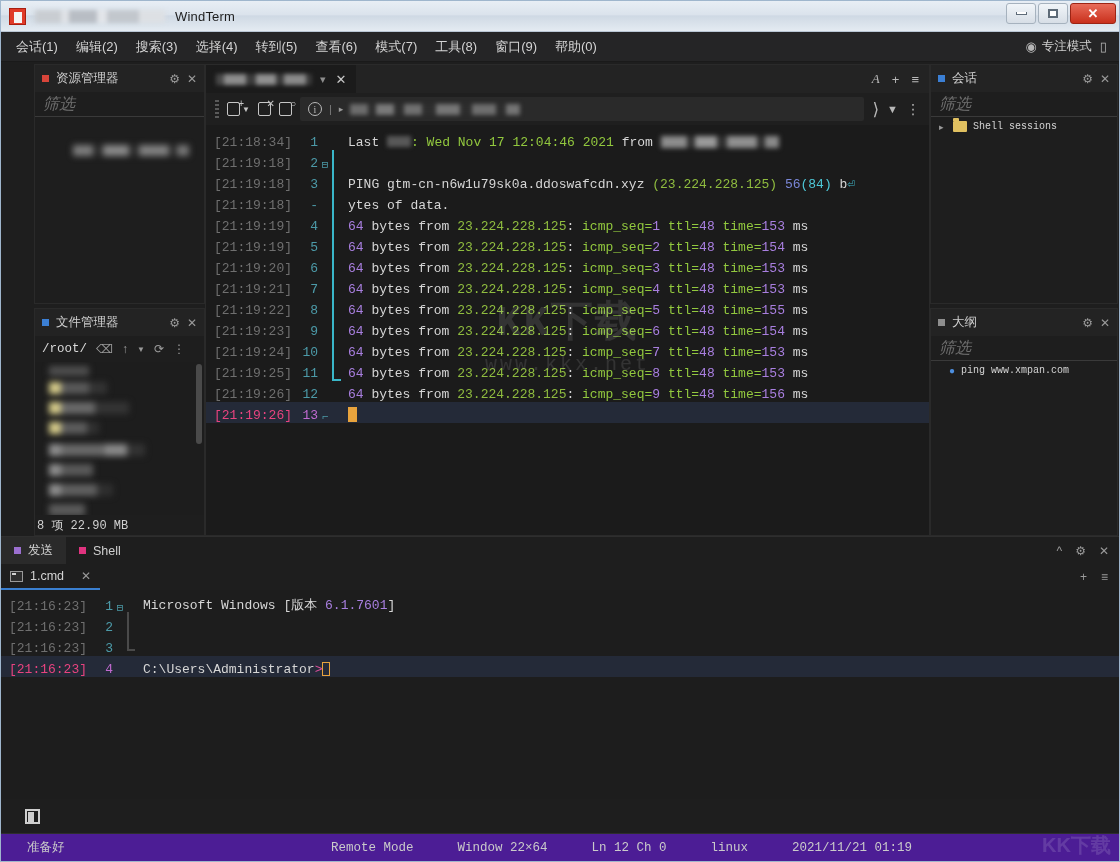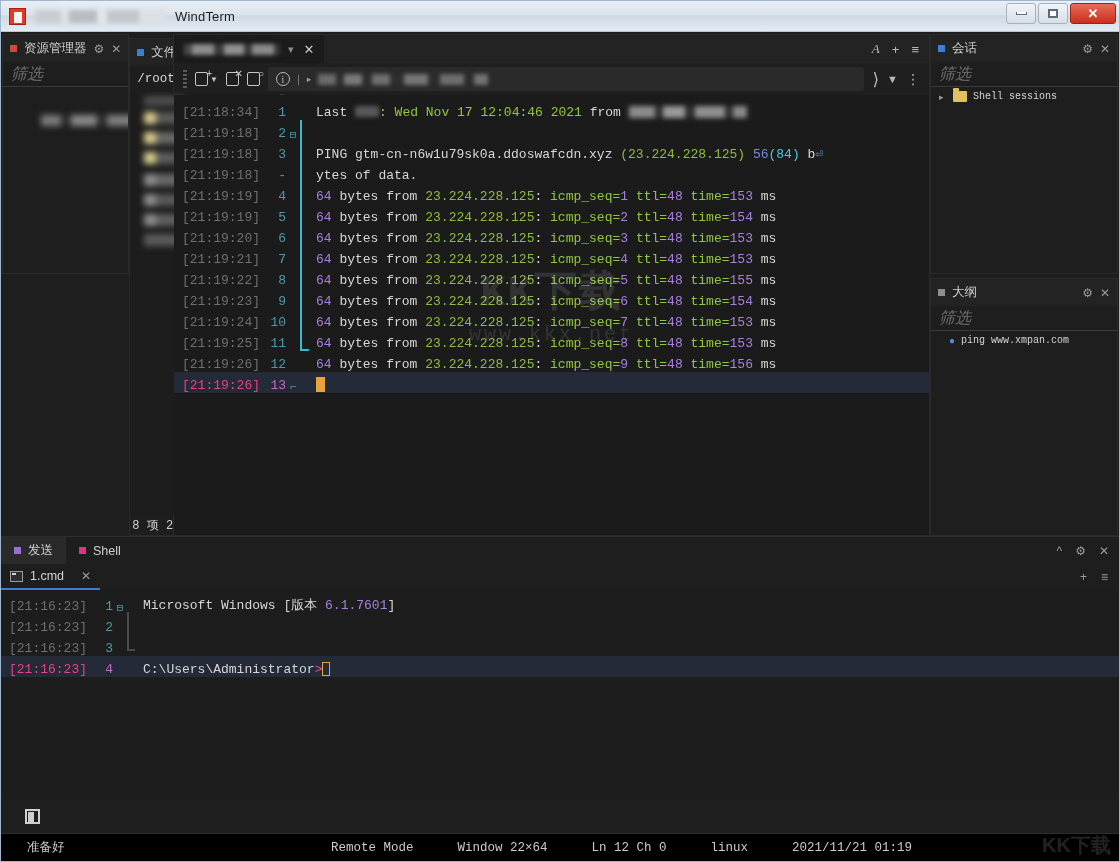--- a/index.html
+++ b/index.html
@@ -77,21 +77,21 @@
   }
   .menu-right { margin-left: auto; display: flex; align-items: center; gap: 8px; padding-right: 6px; }
   .focus-mode { font-size: 12.5px; color: #cfcfcf; display: flex; align-items: center; gap: 5px; }
   .ic { color: #b5b5b5; font-size: 13px; line-height: 1; }
 
   
   .body {
     flex: 1; display: flex; min-height: 0; background: #1e1e1e;
     padding: 2px 1px 0 1px;
   }
-  .col-left  { width: 171px; flex: none; display: flex; flex-direction: row; }
+  .col-left  { width: 171px; flex: none; display: flex; flex-direction: column; margin-left: 32px; }
   .col-mid   { flex: 1; display: flex; flex-direction: column; min-width: 0; }
   .col-right { width: 188px; flex: none; display: flex; flex-direction: column; }
 
   
   .panel { background: #1e1e1e; display: flex; flex-direction: column; min-height: 0; border:1px solid #2a2a2a; }
   .panel-hd {
     height: 27px; display: flex; align-items: center; gap: 7px;
     padding: 0 7px; background: #232323; flex: none;
   }
   .dot { width: 7px; height: 7px; flex: none; }
@@ -231,21 +231,21 @@
   .subtabs-right { margin-left:auto; display:flex; align-items:center; gap:14px; padding-right:11px; }
   .cmd-area { flex:1; position:relative; overflow:hidden; background:#1d1d1d; padding-top:3px; font-family:"Liberation Mono", monospace; font-size:13px; }
   .cmd-icon-row { height: 34px; display:flex; align-items:center; padding-left:24px; flex:none; }
   .cmd-box { width:15px; height:15px; border:2px solid #cfcfcf; position:relative; }
   .cmd-box::after{content:"";position:absolute;left:1px;top:1px;width:6px;height:11px;background:#cfcfcf;}
   .vbar2 { position:absolute; left:126px; top:22px; width:2px; height:39px; background:#4a4a4a; }
   .vbar2-foot { position:absolute; left:126px; top:59px; width:8px; height:2px; background:#4a4a4a; }
 
   
   .statusbar {
-    height: 28px; flex:none; background:#000000;
+    height: 28px; flex:none; background:#4c1d95;
     display:flex; align-items:center; font-size:12.5px; color:#cacaca;
     border-top:1px solid #2e2e2e; position:relative;
   }
   .statusbar .ready { padding-left: 26px; }
   .sb-items { position:absolute; left:330px; display:flex; gap:44px; font-family:"Liberation Mono", monospace; font-size:12.5px; }
   .wm-corner { position:absolute; right:8px; bottom:2px; opacity:.13; text-align:right; }
   .wm-corner .b { font-size:20px; color:#fff; font-weight:bold; }
 </style>
 </head>
 <body>
@@ -262,20 +262,39 @@
         </div>
       <div class="wbtn">
           <div class="g-max"></div>
         </div>
       <div class="wbtn close">
           <div class="g-close">✕</div>
         </div>
     </div>
   </div>
 
+  <div class="menubar">
+    <div class="menu-item">会话(1)</div>
+    <div class="menu-item">编辑(2)</div>
+    <div class="menu-item">搜索(3)</div>
+    <div class="menu-item">选择(4)</div>
+    <div class="menu-item">转到(5)</div>
+    <div class="menu-item">查看(6)</div>
+    <div class="menu-item">模式(7)</div>
+    <div class="menu-item">工具(8)</div>
+    <div class="menu-item">窗口(9)</div>
+    <div class="menu-item">帮助(0)</div>
+    <div class="menu-right">
+      <div class="focus-mode">
+        <span class="ic">◉</span>
+        <span>专注模式</span>
+      </div>
+      <span class="ic">▯</span>
+    </div>
+  </div>
 
   <div class="body">
 
     <div class="col-left">
 
       <div class="panel" style="height:240px;">
         <div class="panel-hd">
           <span class="dot red"></span>
           <span class="panel-title">资源管理器</span>
           <span class="hd-ic">⚙</span>

